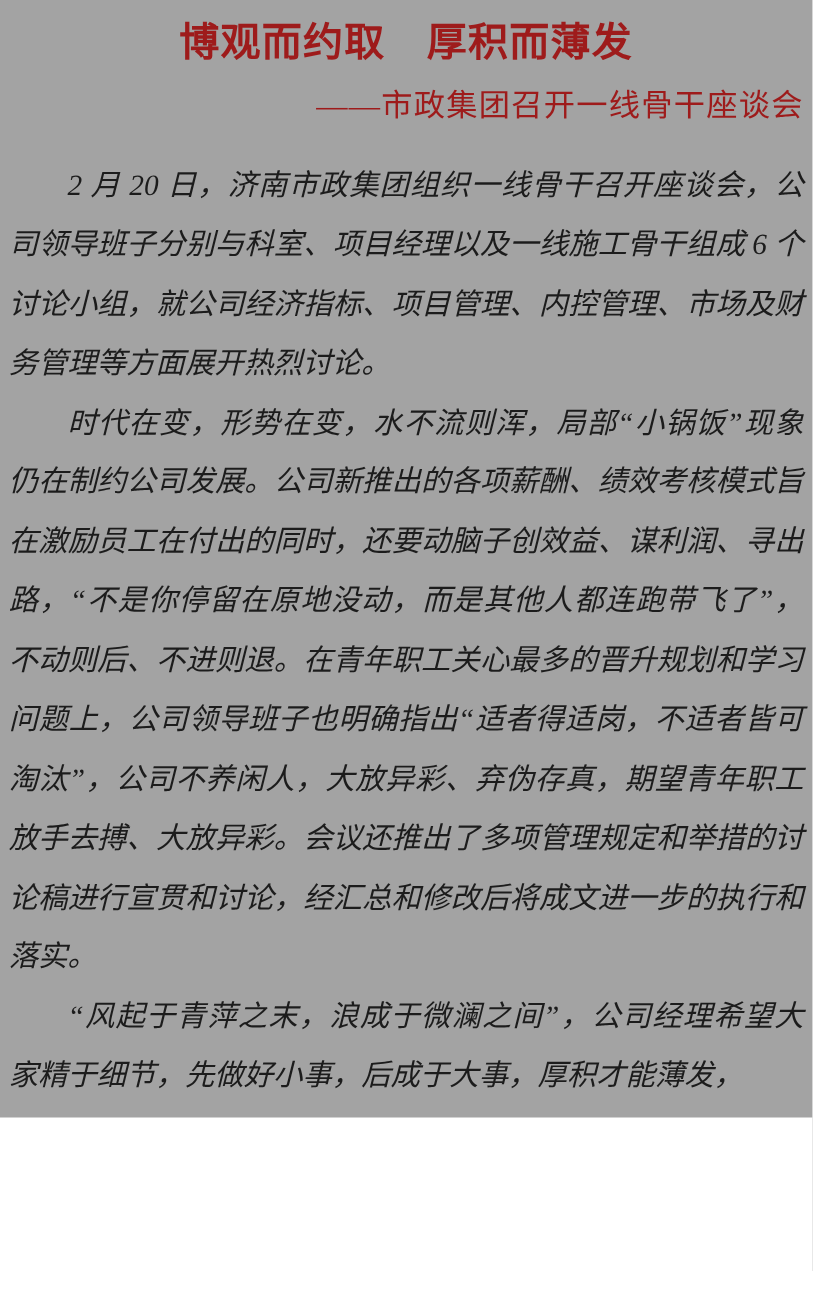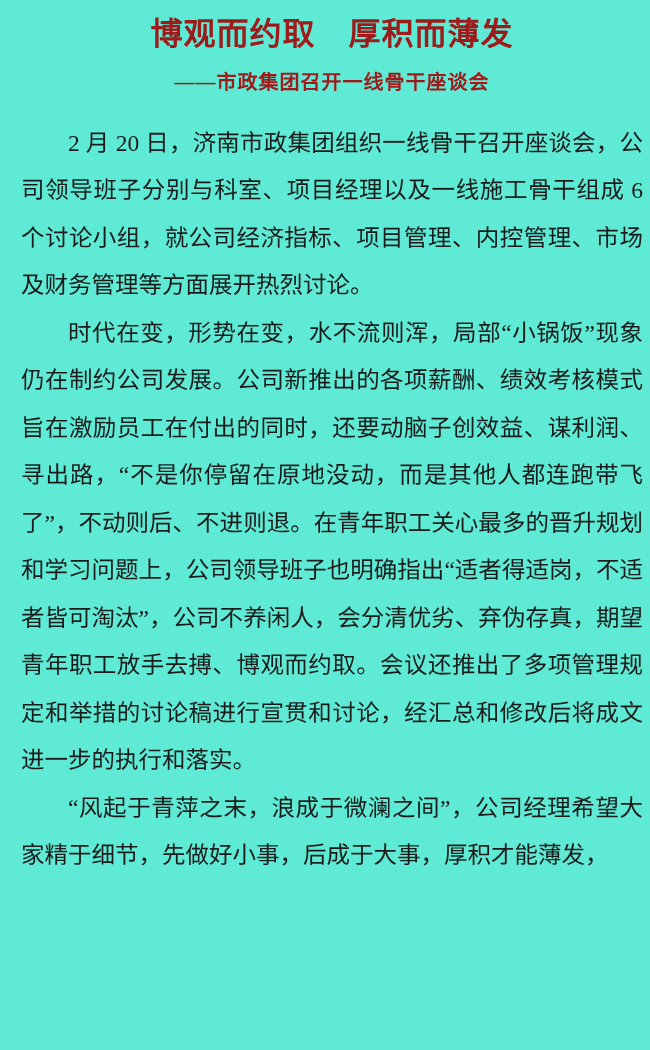--- a/index.html
+++ b/index.html
@@ -9,60 +9,61 @@
   }
   body {
     width: 650px;
     height: 1050px;
     overflow: hidden;
     font-family: "Liberation Serif", "DejaVu Serif", serif;
   }
   .page {
     box-sizing: border-box;
     width: 650px;
-    height: 1050px;
-    padding: 14px 7px 0 21px;
-    background: #5eead4;
+    height: 894px;
+    padding: 14px 7px 0 7px;
+    background: #a3a3a3;
   }
   .doc-title {
     margin: 0;
     text-align: center;
     font-size: 32px;
     font-weight: bold;
     letter-spacing: 1px;
     color: #9e1b1b;
     line-height: 1.3;
   }
   .doc-subtitle {
     margin: 14px 0 0 0;
-    text-align: center;
-    font-size: 20px;
-    font-weight: bold;
+    text-align: right;
+    font-size: 25px;
+    font-weight: normal;
     letter-spacing: 1px;
     color: #9e1b1b;
     line-height: 1.25;
   }
   .doc-body {
     margin-top: 25px;
     color: #1c1c1c;
     font-size: 23.5px;
     line-height: 47.5px;
     text-align: justify;
     text-justify: inter-ideograph;
   }
   .doc-body p {
     margin: 0;
     text-indent: 2em;
     word-break: break-all;
+    font-style: italic;
   }
 </style>
 </head>
 <body>
 
 <div class="page">
   <h1 class="doc-title">博观而约取　厚积而薄发</h1>
   <h2 class="doc-subtitle">——市政集团召开一线骨干座谈会</h2>
   <div class="doc-body">
     <p>2 月 20 日，济南市政集团组织一线骨干召开座谈会，公司领导班子分别与科室、项目经理以及一线施工骨干组成 6 个讨论小组，就公司经济指标、项目管理、内控管理、市场及财务管理等方面展开热烈讨论。</p>
-    <p>时代在变，形势在变，水不流则浑，局部“小锅饭”现象仍在制约公司发展。公司新推出的各项薪酬、绩效考核模式旨在激励员工在付出的同时，还要动脑子创效益、谋利润、寻出路，“不是你停留在原地没动，而是其他人都连跑带飞了”，不动则后、不进则退。在青年职工关心最多的晋升规划和学习问题上，公司领导班子也明确指出“适者得适岗，不适者皆可淘汰”，公司不养闲人，会分清优劣、弃伪存真，期望青年职工放手去搏、博观而约取。会议还推出了多项管理规定和举措的讨论稿进行宣贯和讨论，经汇总和修改后将成文进一步的执行和落实。</p>
+    <p>时代在变，形势在变，水不流则浑，局部“小锅饭”现象仍在制约公司发展。公司新推出的各项薪酬、绩效考核模式旨在激励员工在付出的同时，还要动脑子创效益、谋利润、寻出路，“不是你停留在原地没动，而是其他人都连跑带飞了”，不动则后、不进则退。在青年职工关心最多的晋升规划和学习问题上，公司领导班子也明确指出“适者得适岗，不适者皆可淘汰”，公司不养闲人，大放异彩、弃伪存真，期望青年职工放手去搏、大放异彩。会议还推出了多项管理规定和举措的讨论稿进行宣贯和讨论，经汇总和修改后将成文进一步的执行和落实。</p>
     <p>“风起于青萍之末，浪成于微澜之间”，公司经理希望大家精于细节，先做好小事，后成于大事，厚积才能薄发，</p>
   </div>
 </div>
 
 </body></html>

